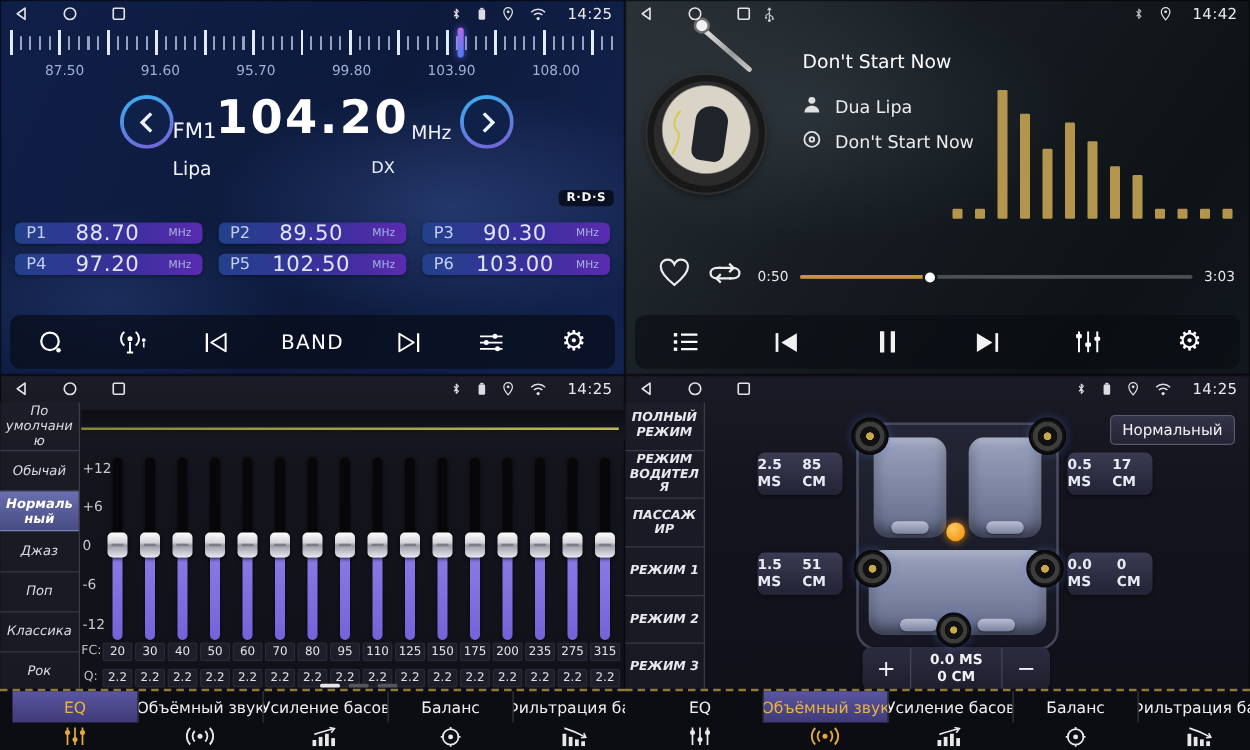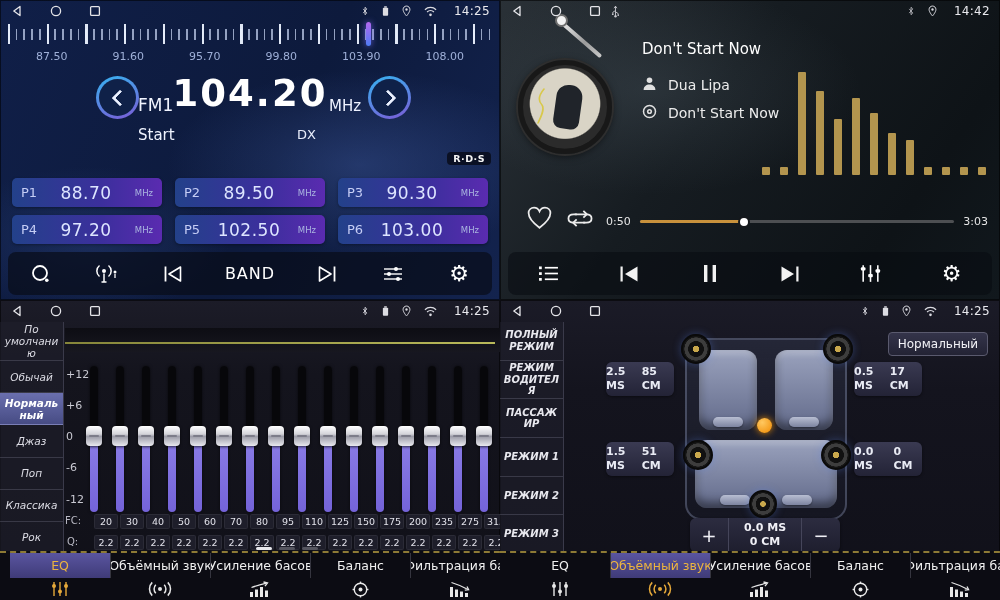--- a/index.html
+++ b/index.html
@@ -36,21 +36,21 @@
   .chev.left{transform:rotate(45deg);margin-left:4px;}
   .chev.right{transform:rotate(-135deg);margin-right:4px;}
   #btn-seek-down{left:96px;top:76px;} #btn-seek-up{left:368px;top:76px;}
   .band-label{position:absolute;left:138px;top:95px;font-size:17px;color:#f2f5ff;}
   .big-freq{position:absolute;left:0;right:0;top:72px;text-align:center;font-size:37px;font-weight:bold;color:#fff;letter-spacing:2px;}
   .mhz-label{position:absolute;left:329px;top:97px;font-size:15px;color:#eef2ff;}
   .ps-name{position:absolute;left:138px;top:126px;font-size:15px;color:#f0f4ff;}
   .dx-label{position:absolute;left:297px;top:127px;font-size:13px;color:#e9eefc;}
   .rds-badge{position:absolute;right:9px;top:152px;background:rgba(8,12,26,.85);border-radius:4px;padding:1px 6px;font-size:9.5px;font-weight:bold;color:#f5f5f5;letter-spacing:.5px;}
   .presets{position:absolute;left:12px;right:12px;top:178px;display:grid;grid-template-columns:repeat(3,1fr);gap:8px 13px;}
-  .preset{height:29px;border-radius:5px;background:linear-gradient(90deg,#23418a 0%,#3c2f9d 60%,#5a2bb0 100%);display:flex;align-items:center;padding:0 9px;cursor:pointer;box-shadow:0 1px 3px rgba(0,0,0,.35);}
+  .preset{height:17px;border-radius:5px;background:linear-gradient(90deg,#23418a 0%,#3c2f9d 60%,#5a2bb0 100%);display:flex;align-items:center;padding:0 9px;cursor:pointer;box-shadow:0 1px 3px rgba(0,0,0,.35);}
   .preset .pid{font-size:13px;color:#c5cdf5;}
   .preset .pfreq{flex:1;text-align:center;font-size:17px;color:#dde5ff;letter-spacing:.5px;}
   .preset .punit{font-size:8.5px;color:#aab6e0;}
   .tbar{position:absolute;left:8px;right:8px;bottom:5px;height:43px;background:rgba(9,13,25,.72);border-radius:8px;display:flex;align-items:center;justify-content:space-around;color:#fff;z-index:5;}
   .tbar .tbi{display:flex;align-items:center;justify-content:center;width:40px;height:34px;cursor:pointer;}
   .band-btn{font-size:16px;letter-spacing:1px;color:#fff;width:auto !important;padding:0 6px;}
   .gear-glyph{font-size:22px;line-height:1;color:#fff;}
 
   
   .album{position:absolute;left:18px;top:60px;width:84px;height:84px;border-radius:50%;background:radial-gradient(circle at 50% 46%,#d9d4c6 0 56%,#2b2b2b 58% 72%,#161616 74%);border:5px solid #181818;box-shadow:0 0 0 2px #2e2e2e,0 2px 8px rgba(0,0,0,.6);}
@@ -88,21 +88,21 @@
   #q-surround .side .sitem{font-size:10px;font-weight:bold;color:#e8e8ee;}
   .eq-topband{position:absolute;left:65px;right:0;top:28px;height:24px;background:linear-gradient(180deg,#0d0d13,#17171f);}
   .eq-topband .yline{position:absolute;left:0;right:5px;top:14px;height:2px;background:linear-gradient(90deg,#85853a,#b9b95a);}
   .eq-axis span{position:absolute;left:66px;font-size:11px;color:#c9c9d2;}
   .eq-sliders{position:absolute;left:86px;top:66px;width:406px;height:146px;display:flex;justify-content:space-between;}
   .scol{width:16px;position:relative;cursor:pointer;}
   .strack{position:absolute;left:4px;top:0;bottom:0;width:8px;border-radius:4px;background:linear-gradient(180deg,#07070a 0%,#07070a 47%,#8a7ce6 50%,#7463d8 100%);box-shadow:0 0 3px rgba(0,0,0,.6);}
   .sthumb{position:absolute;left:0;top:calc(48% - 10px);width:16px;height:20px;border-radius:4px;background:linear-gradient(180deg,#ffffff,#d4d4da 40%,#9c9ca8 52%,#e9e9ef);box-shadow:0 1px 3px rgba(0,0,0,.7);}
   .sthumb:after{content:"";position:absolute;left:3px;right:3px;top:9px;height:2px;background:#7d7d8a;border-radius:1px;}
   .chip-label{position:absolute;font-size:10px;color:#b9b9c4;}
-  .chip-row{position:absolute;left:94px;width:414px;display:flex;justify-content:space-between;}
+  .chip-row{position:absolute;left:82px;width:414px;display:flex;justify-content:space-between;}
   .chip{width:24px;height:15px;background:#1e1e2a;border-radius:2px;color:#e2e2ea;font-size:9.5px;display:flex;align-items:center;justify-content:center;cursor:pointer;box-shadow:inset 0 0 0 1px rgba(255,255,255,.06);}
   .page-dots{position:absolute;left:256px;top:247px;display:flex;gap:7px;}
   .pdash{width:16px;height:3px;border-radius:2px;background:#55555f;}
   .pdash.on{background:#e8e8ec;}
 
   
   .norm-btn{position:absolute;right:12px;top:32px;min-width:72px;padding:4px 9px;background:linear-gradient(180deg,#34344a,#232334);border:1px solid #5a5a6e;border-radius:4px;color:#f2f2f6;font-size:12px;text-align:center;cursor:pointer;}
   .dbtn{position:absolute;width:68px;height:34px;background:linear-gradient(180deg,#3a3a52,#232336);border-radius:6px;color:#e9ebf4;font-size:11px;font-weight:600;display:flex;flex-direction:row;align-items:center;justify-content:center;line-height:1.25;cursor:pointer;box-shadow:0 1px 3px rgba(0,0,0,.45);}
   #dbtn-fl{left:106px;top:62px;} #dbtn-rl{left:106px;top:142px;}
   #dbtn-fr{left:354px;top:62px;} #dbtn-rr{left:354px;top:142px;}
@@ -192,21 +192,21 @@
 
     <div class="circle-btn" id="btn-seek-down">
         <span class="chev left"></span>
       </div>
     <div class="circle-btn" id="btn-seek-up">
         <span class="chev right"></span>
       </div>
     <div class="band-label">FM1</div>
     <div class="big-freq">104.20</div>
     <div class="mhz-label">MHz</div>
-    <div class="ps-name">Start</div>
+    <div class="ps-name">Lipa</div>
     <div class="dx-label">DX</div>
     <div class="rds-badge">R·D·S</div>
 
     <div class="presets">
 
     <div class="preset">
           <span class="pid">P1</span>
           <span class="pfreq">88.70</span>
           <span class="punit">MHz</span>
         </div>

